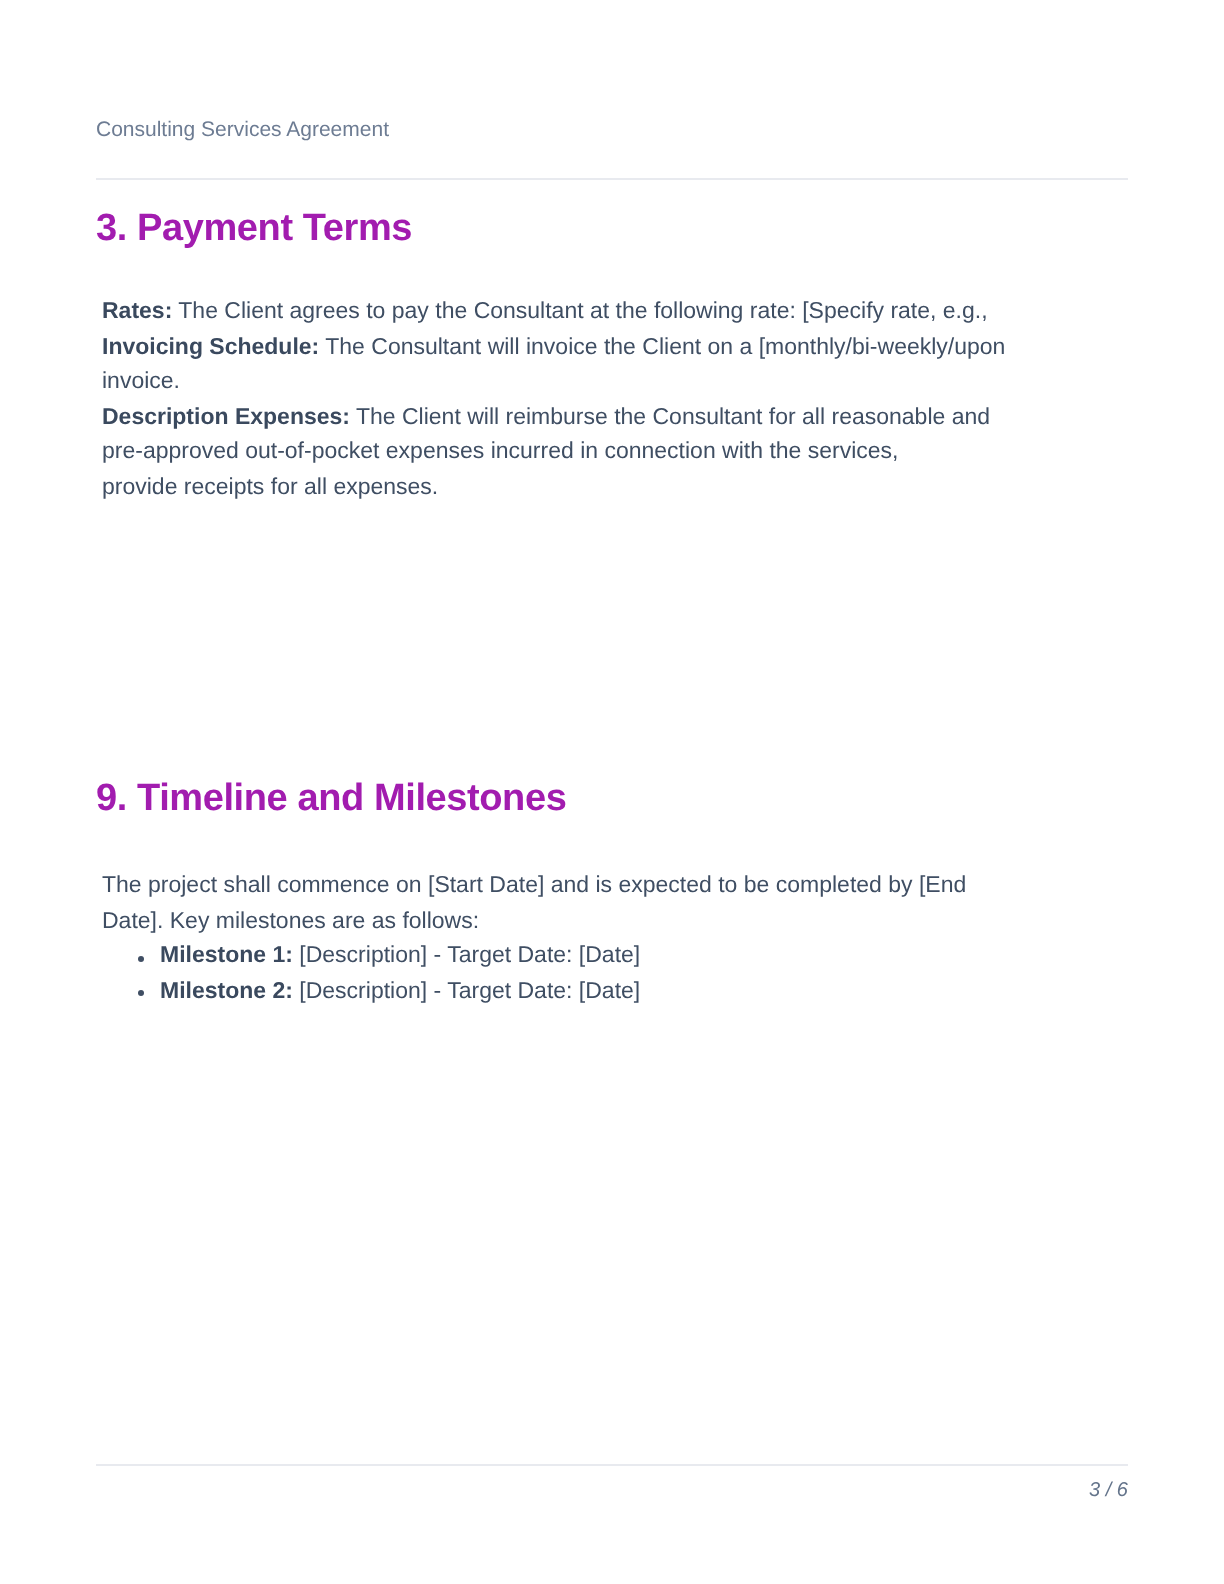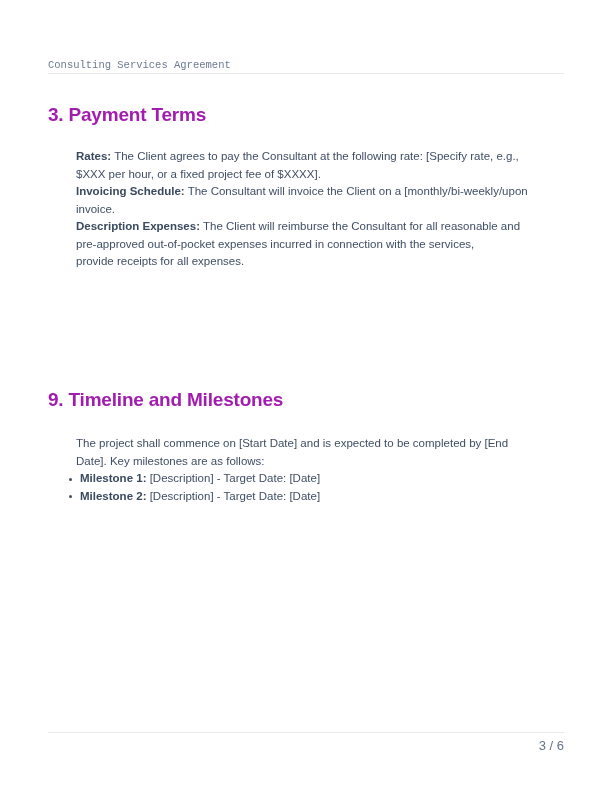--- a/index.html
+++ b/index.html
@@ -13,23 +13,22 @@
     height: 792px;
     background: #ffffff;
     overflow: hidden;
     font-family: "Liberation Sans", sans-serif;
   }
   .doc-header {
     position: absolute;
     left: 48px;
     right: 48px;
     top: 59px;
-    padding-bottom: 1px;
+    padding-bottom: 17px;
     border-bottom: 1px solid #e8eaef;
-    font-family: Liberation Mono, monospace;
   }
   .doc-header-title {
     font-size: 10.5px;
     line-height: 13px;
     color: #6d7c93;
   }
   .sec-heading {
     position: absolute;
     left: 48px;
     margin: 0;
@@ -46,21 +45,20 @@
     left: 51px;
     right: 40px;
     font-size: 11.5px;
     color: #3f4e63;
   }
   .body-payment { top: 148px; }
   .body-timeline { top: 435px; }
   .line {
     line-height: 17.5px;
     white-space: nowrap;
-    margin-left: 25px;
   }
   .lead {
     font-weight: 700;
     color: #3a495e;
   }
   .bullet-item {
     position: relative;
     padding-left: 29px;
     line-height: 17.5px;
     white-space: nowrap;
@@ -78,40 +76,40 @@
     position: absolute;
     left: 48px;
     right: 48px;
     top: 732px;
     border-top: 1px solid #e8eaef;
   }
   .page-number {
     position: absolute;
     right: 48px;
     top: 739px;
-    font-size: 13px;
+    font-size: 10px;
     line-height: 14px;
     text-align: right;
     color: #64748b;
+    font-style: italic;
   }
 </style>
 </head>
 <body>
 
 <div class="page">
 
   <div class="doc-header">
     <div class="doc-header-title">Consulting Services Agreement</div>
   </div>
 
   <h1 class="sec-heading heading-payment">3. Payment Terms</h1>
 
   <div class="body-block body-payment">
     <div class="line"><span class="lead">Rates:</span><span> The Client agrees to pay the Consultant at the following rate: [Specify rate, e.g.,</span></div>
-    <div class="line"><span>$XXX per hour, or a fixed project fee of $XXXX].</span></div>
     <div class="line"><span class="lead">Invoicing Schedule:</span><span> The Consultant will invoice the Client on a [monthly/bi-weekly/upon</span></div>
     <div class="line"><span>invoice.</span></div>
     <div class="line"><span class="lead">Description Expenses:</span><span> The Client will reimburse the Consultant for all reasonable and</span></div>
     <div class="line"><span>pre-approved out-of-pocket expenses incurred in connection with the services,</span></div>
     <div class="line"><span>provide receipts for all expenses.</span></div>
   </div>
 
   <h1 class="sec-heading heading-timeline">9. Timeline and Milestones</h1>
 
   <div class="body-block body-timeline">

